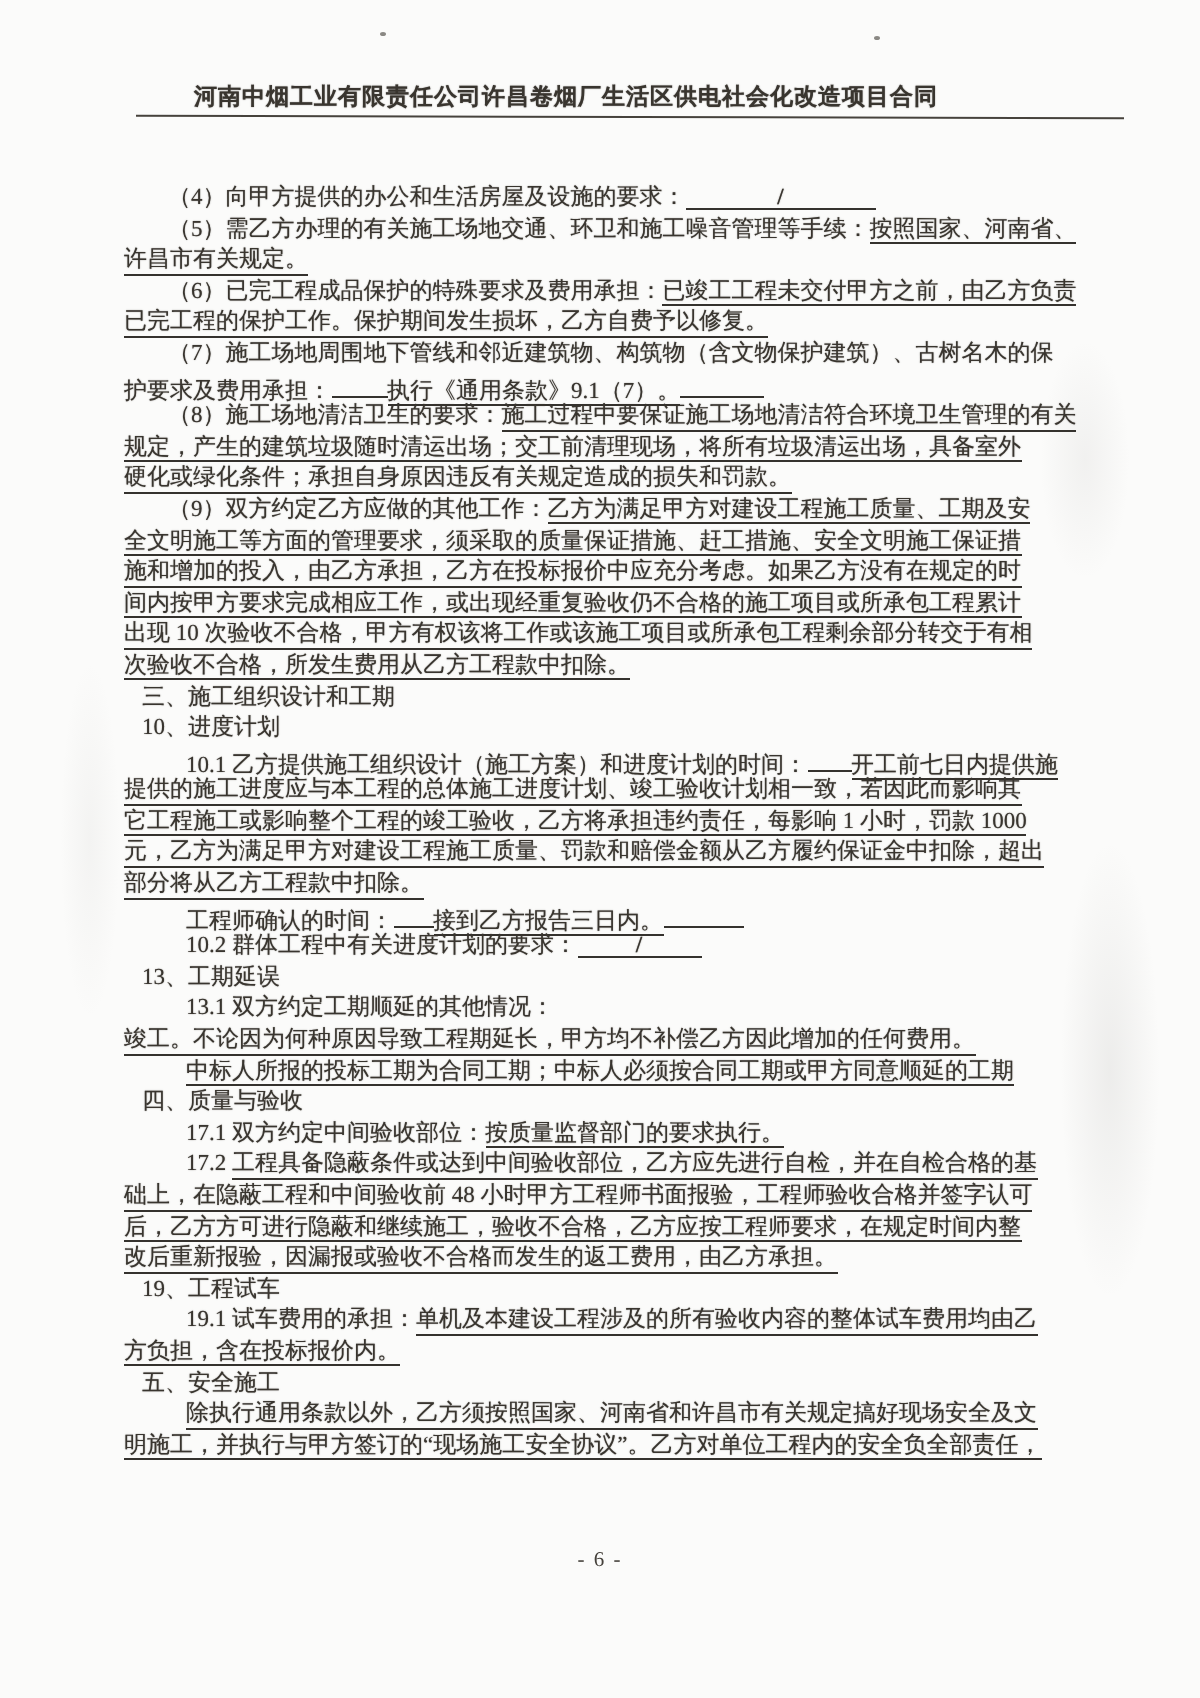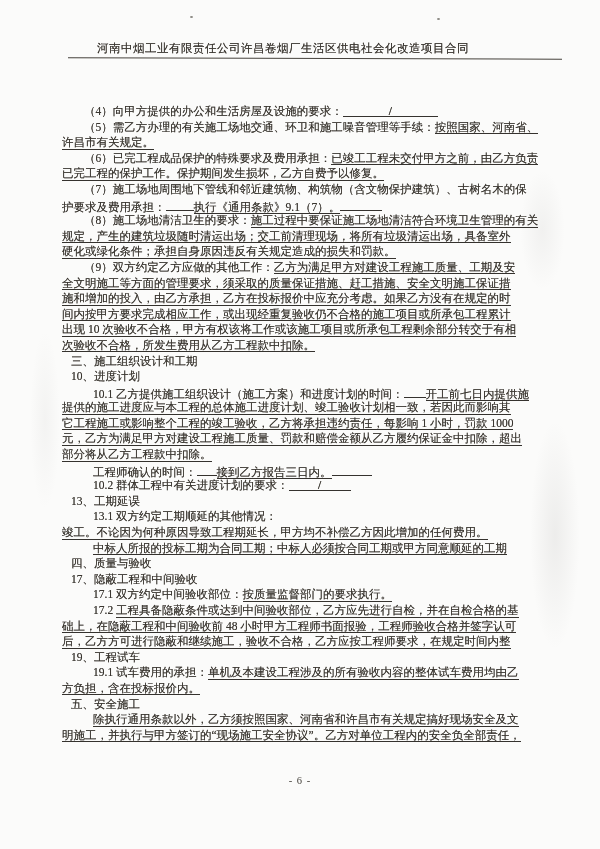--- a/index.html
+++ b/index.html
@@ -17,32 +17,32 @@
   .sm2{left:520px;top:170px;width:45px;height:120px;
        background:radial-gradient(ellipse at center, rgba(150,148,145,.10), rgba(150,148,145,0) 70%);}
   .sm3{left:30px;top:330px;width:30px;height:180px;
        background:radial-gradient(ellipse at center, rgba(150,148,145,.08), rgba(150,148,145,0) 70%);}
   .speck{position:absolute;background:#8a8883;border-radius:50%;}
   .s1{left:190px;top:16px;width:3px;height:2px;}
   .s2{left:437px;top:18px;width:3px;height:2px;}
 
   .header-title{
     position:absolute;left:0;top:41px;width:566px;
-    text-align:center;font-size:11.5px;font-weight:normal;
+    text-align:center;font-size:11.5px;font-weight:bold;
     letter-spacing:.5px;
     text-shadow:0 0 .6px rgba(60,55,50,.75);
     white-space:nowrap;
   }
   .header-rule{
     position:absolute;left:68px;top:58px;width:494px;height:0;
     border-top:1.6px solid #46423c;
     transform:rotate(.15deg);
   }
   .doc-body{
-    position:absolute;left:62px;top:104px;width:478px;
+    position:absolute;left:62px;top:92px;width:478px;
     font-size:11.5px;line-height:15.6px;
     text-shadow:0 0 .6px rgba(60,55,50,.7);
   }
   .line{white-space:nowrap;height:15.6px;}
   .in0{padding-left:0;}
   .in1{padding-left:9px;}   
   .in2{padding-left:22px;}  
   .in3{padding-left:31px;}  
   .u{
     font-weight:normal;
@@ -98,25 +98,25 @@
       <div class="line in0"><span class="u">它工程施工或影响整个工程的竣工验收，乙方将承担违约责任，每影响 1 小时，罚款 1000</span></div>
       <div class="line in0"><span class="u">元，乙方为满足甲方对建设工程施工质量、罚款和赔偿金额从乙方履约保证金中扣除，超出</span></div>
       <div class="line in0"><span class="u">部分将从乙方工程款中扣除。</span></div>
       <div class="line in3"><span>工程师确认的时间：</span><span class="blank" style="width: 20px;"></span><span class="u">接到乙方报告三日内。</span><span class="blank" style="width: 40px;"></span></div>
       <div class="line in3"><span>10.2 群体工程中有关进度计划的要求：</span><span class="blank" style="width: 62px;">/</span></div>
       <div class="line in1"><span>13、工期延误</span></div>
       <div class="line in3"><span>13.1 双方约定工期顺延的其他情况：</span></div>
       <div class="line in0"><span class="u">竣工。不论因为何种原因导致工程期延长，甲方均不补偿乙方因此增加的任何费用。</span></div>
       <div class="line in3"><span class="u">中标人所报的投标工期为合同工期；中标人必须按合同工期或甲方同意顺延的工期</span></div>
       <div class="line in1"><span>四、质量与验收</span></div>
-      <div class="line in1"><span>17、隐蔽工程和中间验收</span></div>
       <div class="line in3"><span>17.1 双方约定中间验收部位：</span><span class="u">按质量监督部门的要求执行。</span></div>
       <div class="line in3"><span>17.2 </span><span class="u">工程具备隐蔽条件或达到中间验收部位，乙方应先进行自检，并在自检合格的基</span></div>
       <div class="line in0"><span class="u">础上，在隐蔽工程和中间验收前 48 小时甲方工程师书面报验，工程师验收合格并签字认可</span></div>
       <div class="line in0"><span class="u">后，乙方方可进行隐蔽和继续施工，验收不合格，乙方应按工程师要求，在规定时间内整</span></div>
+      <div class="line in0"><span class="u">改后重新报验，因漏报或验收不合格而发生的返工费用，由乙方承担。</span></div>
       <div class="line in1"><span>19、工程试车</span></div>
       <div class="line in3"><span>19.1 试车费用的承担：</span><span class="u">单机及本建设工程涉及的所有验收内容的整体试车费用均由乙</span></div>
       <div class="line in0"><span class="u">方负担，含在投标报价内。</span></div>
       <div class="line in1"><span>五、安全施工</span></div>
       <div class="line in3"><span class="u">除执行通用条款以外，乙方须按照国家、河南省和许昌市有关规定搞好现场安全及文</span></div>
       <div class="line in0"><span class="u">明施工，并执行与甲方签订的“现场施工安全协议”。乙方对单位工程内的安全负全部责任，</span></div>
     </div>
 
   <div class="page-number">- 6 -</div>
 </div>

